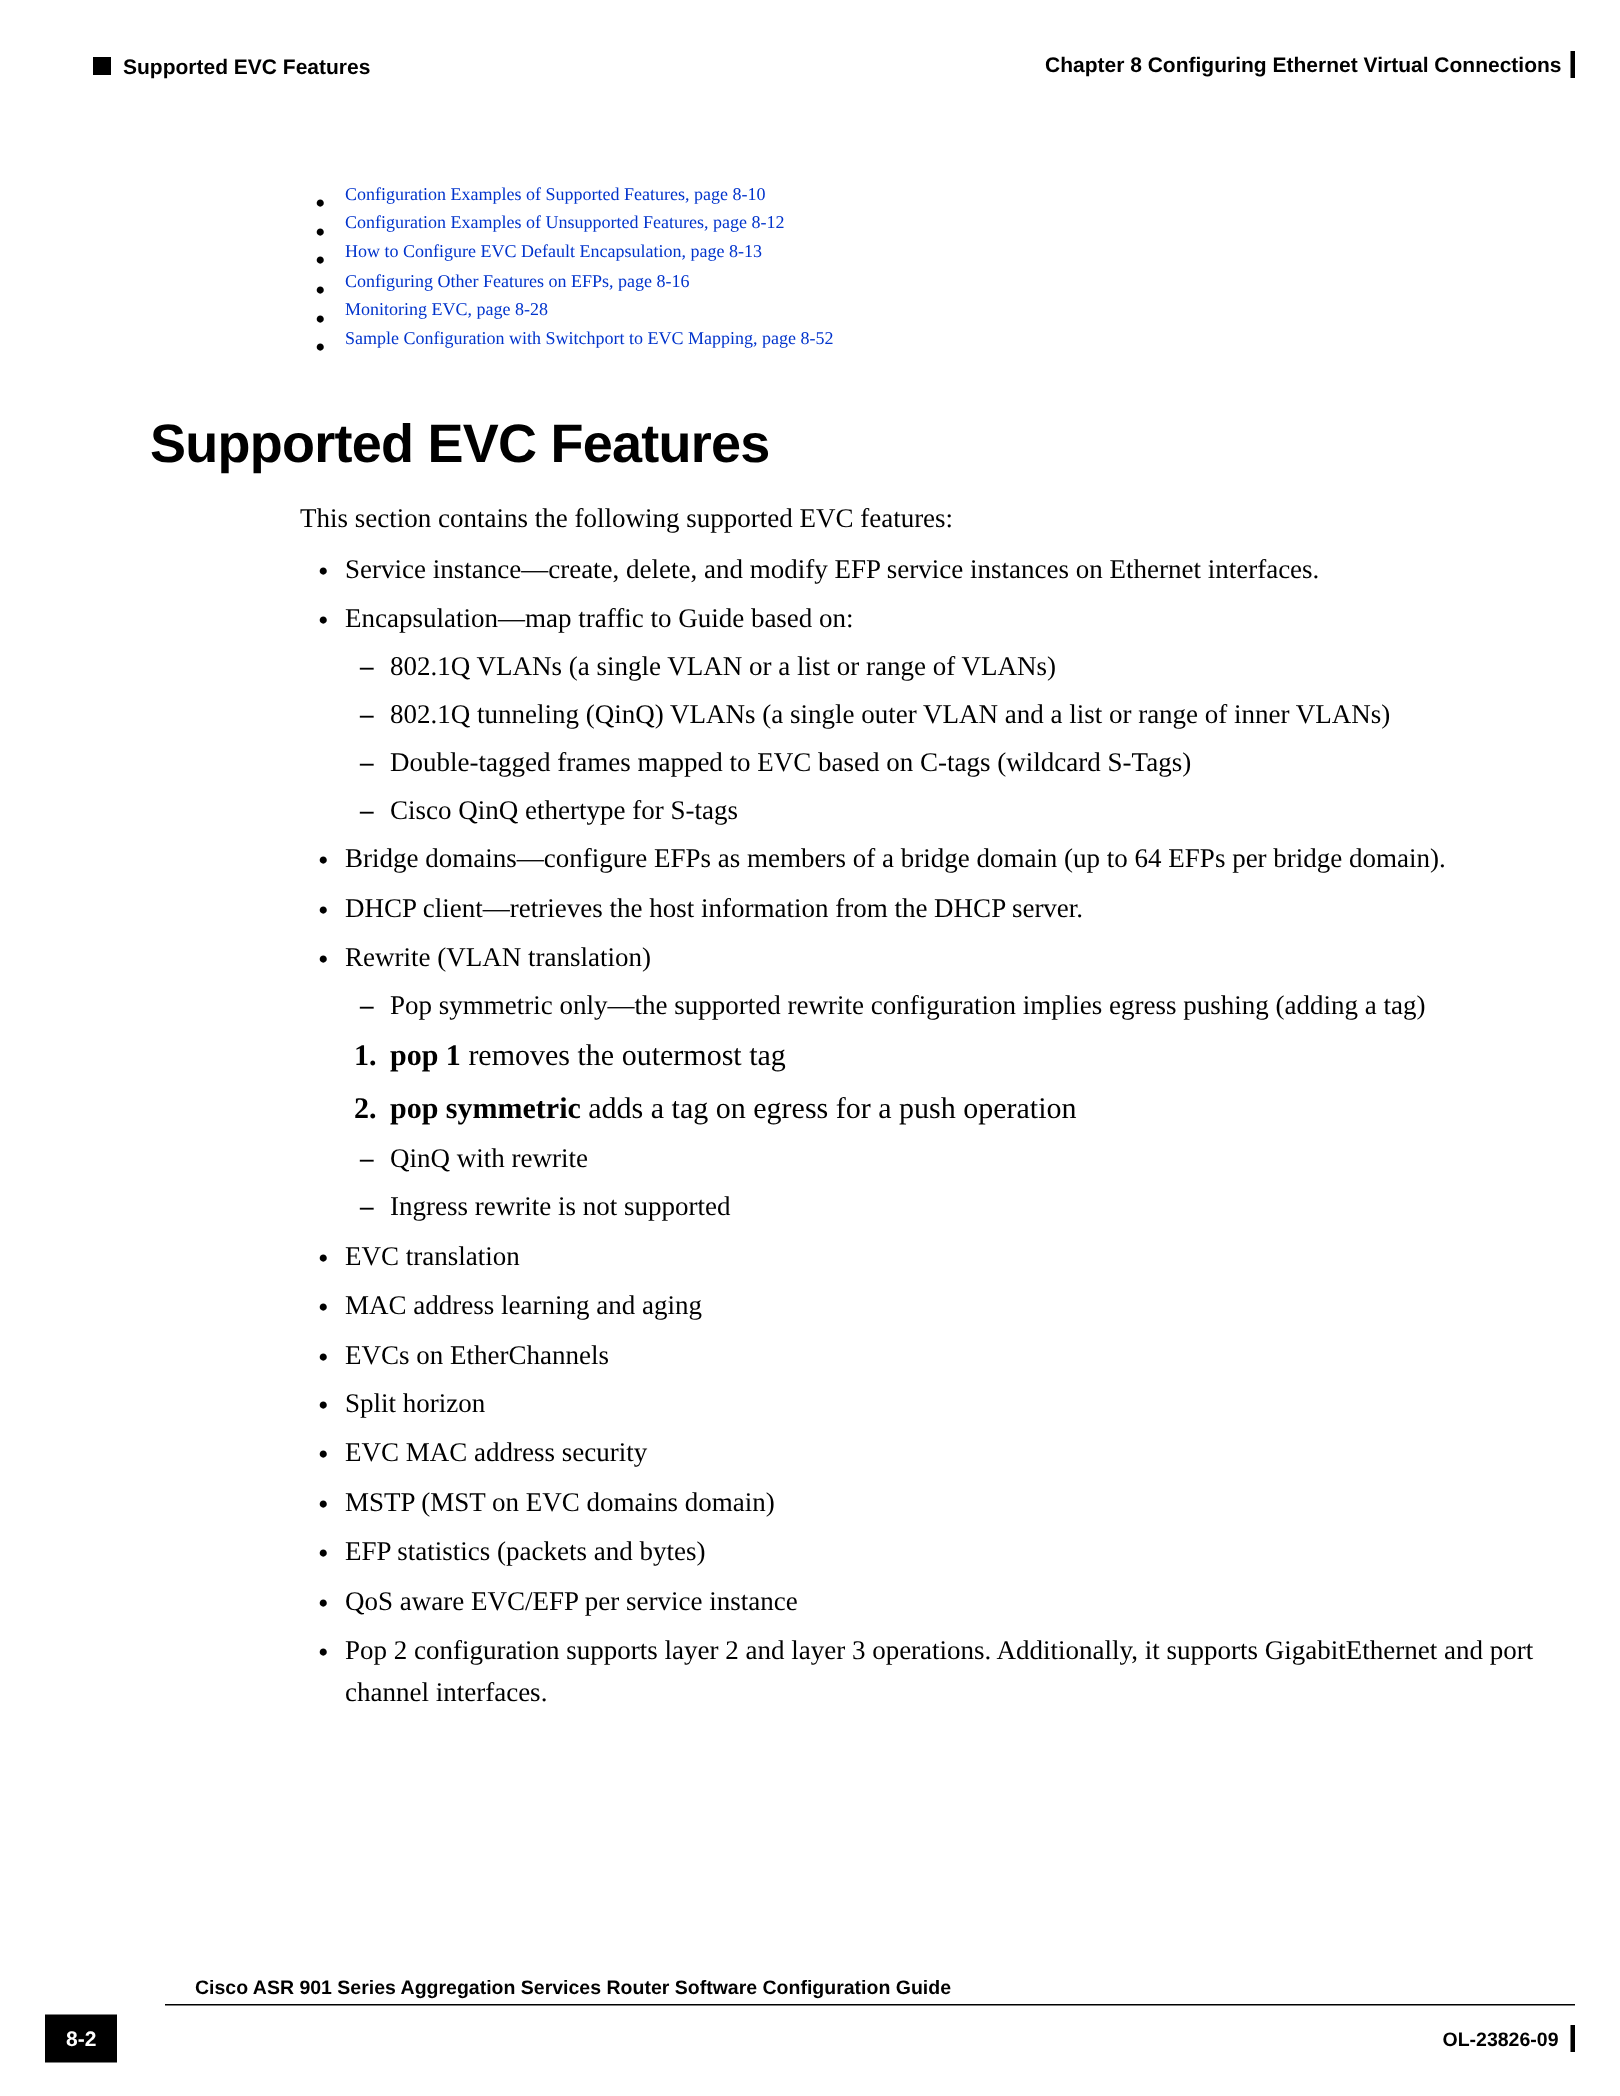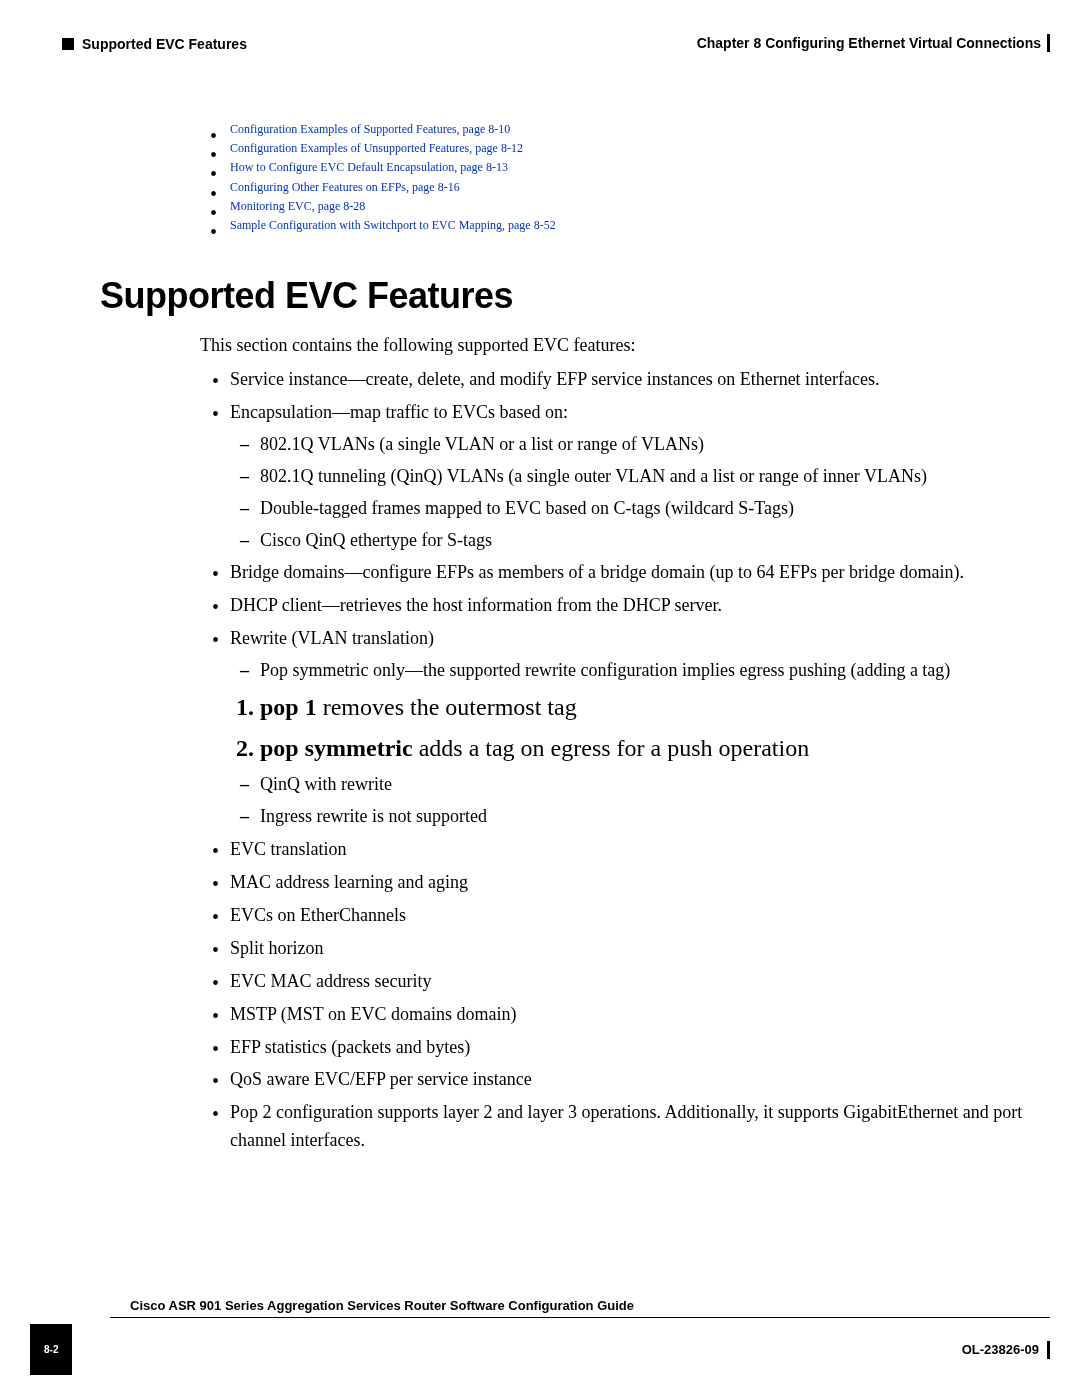--- a/index.html
+++ b/index.html
@@ -113,21 +113,21 @@
     left: -20px;
     font-weight: bold;
   }
   ol.num {
     list-style: none;
     padding-left: 30px;
     margin-top: 4px;
     counter-reset: item;
   }
   ol.num > li {
-    font-size: 24px;
+    font-size: 20px;
     line-height: 1.55;
     position: relative;
     margin-bottom: 4px;
     counter-increment: item;
   }
   ol.num > li::before {
     content: counter(item) ".";
     position: absolute;
     left: -24px;
     font-weight: bold;
@@ -151,22 +151,22 @@
     margin-bottom: 2px;
   }
   .footer-row {
     display: flex;
     justify-content: space-between;
     align-items: center;
   }
   .page-badge {
     background: #000;
     color: #fff;
-    padding: 20px 14px;
-    font-size: 10px;
+    padding: 8px 14px;
+    font-size: 14px;
   }
   .footer-right {
     display: flex;
     align-items: center;
     gap: 8px;
   }
   .footer-right .bar {
     width: 3px;
     height: 18px;
     background: #000;
@@ -197,21 +197,21 @@
     <li>Sample Configuration with Switchport to EVC Mapping, page 8-52</li>
   </ul>
 
   <h1 class="section-title">Supported EVC Features</h1>
 
   <p class="intro">This section contains the following supported EVC features:</p>
 
   <ul class="features">
     <li>Service instance—create, delete, and modify EFP service instances on Ethernet interfaces.</li>
     <li>
-      <span>Encapsulation—map traffic to EVCs based on:</span>
+      <span>Encapsulation—map traffic to Guide based on:</span>
       <ul class="sub">
         <li class="dash">802.1Q VLANs (a single VLAN or a list or range of VLANs)</li>
         <li class="dash">802.1Q tunneling (QinQ) VLANs (a single outer VLAN and a list or range of inner VLANs)</li>
         <li class="dash">Double-tagged frames mapped to EVC based on C-tags (wildcard S-Tags)</li>
         <li class="dash">Cisco QinQ ethertype for S-tags</li>
       </ul>
     </li>
     <li>Bridge domains—configure EFPs as members of a bridge domain (up to 64 EFPs per bridge domain).</li>
     <li>DHCP client—retrieves the host information from the DHCP server.</li>
     <li>

